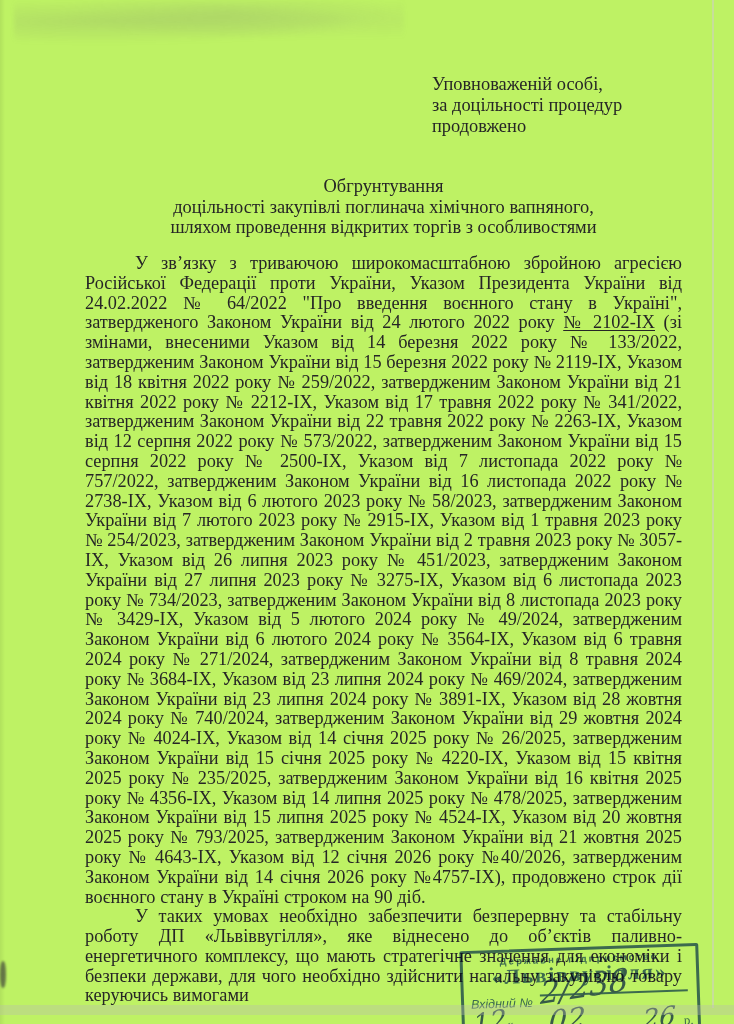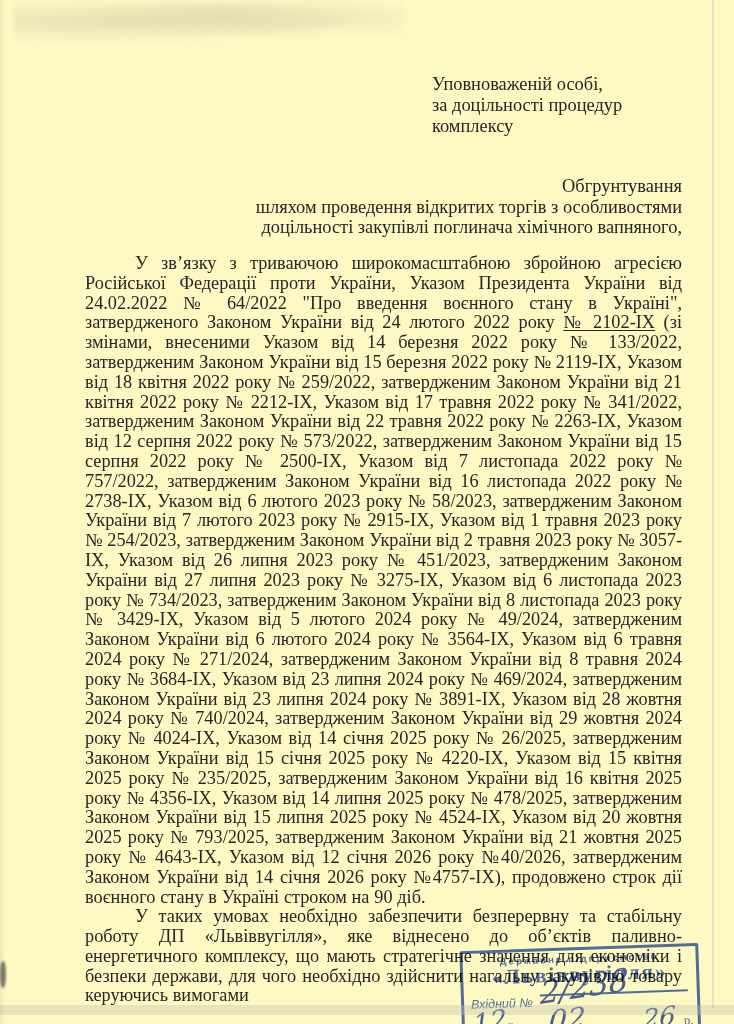--- a/index.html
+++ b/index.html
@@ -1,18 +1,18 @@
 <!DOCTYPE html>
 <html><head>
 <meta charset="utf-8">
 <style>
   html,body { margin:0; padding:0; background:#ffffff; }
   .page {
     position:relative; width:734px; height:1024px;
-    background:#fef9c3; overflow:hidden;
+    background:#bef264; overflow:hidden;
     font-family:"Liberation Serif","DejaVu Serif",serif;
     color:#262626;
   }
 
   
   .top-smudge {
     position:absolute; left:14px; top:0; width:390px; height:48px;
     background:
       radial-gradient(ellipse at 22% 45%, rgba(110,110,110,0.16), transparent 60%),
       radial-gradient(ellipse at 55% 25%, rgba(120,120,120,0.10), transparent 55%),
@@ -21,21 +21,21 @@
   }
   .edge-line-right { position:absolute; left:712px; top:0; width:2px; height:1008px; background:rgba(205,205,198,0.55); }
   .left-shade { position:absolute; left:0; top:0; width:5px; height:100%; background:linear-gradient(to right, rgba(0,0,0,0.07), rgba(0,0,0,0)); }
   .bottom-band { position:absolute; left:0; top:1005px; width:100%; height:10px; background:rgba(185,185,178,0.35); }
   .ink-blot { position:absolute; left:0; top:961px; width:6px; height:27px; background:rgba(55,55,55,0.65); border-radius:45%; filter:blur(1px); }
 
   
   .addressee { position:absolute; left:432px; top:74px; font-size:18.4px; line-height:21.2px; }
 
   
-  .title-block { position:absolute; left:85px; top:176px; width:597px; text-align:right; font-size:18.4px; line-height:20.6px; }
+  .title-block { position:absolute; left:85px; top:176px; width:597px; text-align:center; font-size:18.4px; line-height:20.6px; }
 
   
   .body-block {
     position:absolute; left:85px; top:254px; width:597px;
     text-align:justify; font-size:18.3px; line-height:19.8px;
     word-spacing:0.2px;
   }
   .body-block p { margin:0; text-indent:50px; }
   .u { text-decoration:underline; text-underline-offset:2px; }
 
@@ -83,27 +83,27 @@
 <div class="page">
 
   <div class="top-smudge"></div>
   <div class="edge-line-right"></div>
   <div class="left-shade"></div>
   <div class="ink-blot"></div>
 
   <div class="addressee">
     <div>Уповноваженій особі,</div>
     <div>за доцільності процедур</div>
-    <div>комплексу</div>
+    <div>продовжено</div>
   </div>
 
   <div class="title-block">
     <div>Обгрунтування</div>
+    <div>доцільності закупівлі поглинача хімічного вапняного,</div>
     <div>шляхом проведення відкритих торгів з особливостями</div>
-    <div>доцільності закупівлі поглинача хімічного вапняного,</div>
   </div>
 
   <div class="body-block">
     <p><span>У зв’язку з триваючою широкомасштабною збройною агресією Російської Федерації проти України, Указом Президента України від 24.02.2022 № 64/2022 "Про введення воєнного стану в Україні", затвердженого Законом України від 24 лютого 2022 року </span><span class="u">№ 2102-IX</span><span> (зі змінами, внесеними Указом від 14 березня 2022 року № 133/2022, затвердженим Законом України від 15 березня 2022 року № 2119-IX, Указом від 18 квітня 2022 року № 259/2022, затвердженим Законом України від 21 квітня 2022 року № 2212-IX, Указом від 17 травня 2022 року № 341/2022, затвердженим Законом України від 22 травня 2022 року № 2263-IX, Указом від 12 серпня 2022 року № 573/2022, затвердженим Законом України від 15 серпня 2022 року № 2500-IX, Указом від 7 листопада 2022 року № 757/2022, затвердженим Законом України від 16 листопада 2022 року № 2738-IX, Указом від 6 лютого 2023 року № 58/2023, затвердженим Законом України від 7 лютого 2023 року № 2915-IX, Указом від 1 травня 2023 року № 254/2023, затвердженим Законом України від 2 травня 2023 року № 3057-IX, Указом від 26 липня 2023 року № 451/2023, затвердженим Законом України від 27 липня 2023 року № 3275-IX, Указом від 6 листопада 2023 року № 734/2023, затвердженим Законом України від 8 листопада 2023 року № 3429-IX, Указом від 5 лютого 2024 року № 49/2024, затвердженим Законом України від 6 лютого 2024 року № 3564-IX, Указом від 6 травня 2024 року № 271/2024, затвердженим Законом України від 8 травня 2024 року № 3684-IX, Указом від 23 липня 2024 року № 469/2024, затвердженим Законом України від 23 липня 2024 року № 3891-IX, Указом від 28 жовтня 2024 року № 740/2024, затвердженим Законом України від 29 жовтня 2024 року № 4024-IX, Указом від 14 січня 2025 року № 26/2025, затвердженим Законом України від 15 січня 2025 року № 4220-IX, Указом від 15 квітня 2025 року № 235/2025, затвердженим Законом України від 16 квітня 2025 року № 4356-IX, Указом від 14 липня 2025 року № 478/2025, затвердженим Законом України від 15 липня 2025 року № 4524-IX, Указом від 20 жовтня 2025 року № 793/2025, затвердженим Законом України від 21 жовтня 2025 року № 4643-IX, Указом від 12 січня 2026 року №40/2026, затвердженим Законом України від 14 січня 2026 року №4757-IX), продовжено строк дії воєнного стану в Україні строком на 90 діб.</span></p>
     <p>У таких умовах необхідно забезпечити безперервну та стабільну роботу ДП «Львіввугілля», яке віднесено до об’єктів паливно-енергетичного комплексу, що мають стратегічне значення для економіки і безпеки держави, для чого необхідно здійснити нагальну закупівлю товару керуючись вимогами</p>
   </div>
 
   <div class="stamp">
     <div class="stamp-org-type">Державне підприємство</div>
     <div class="stamp-org-name">«Львіввугілля»</div>

